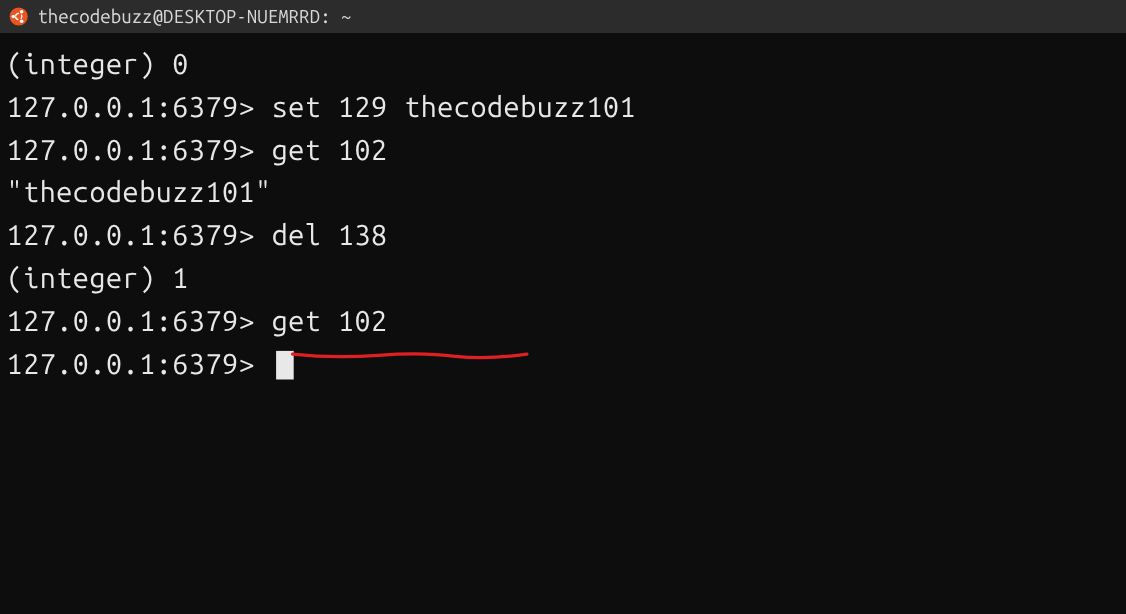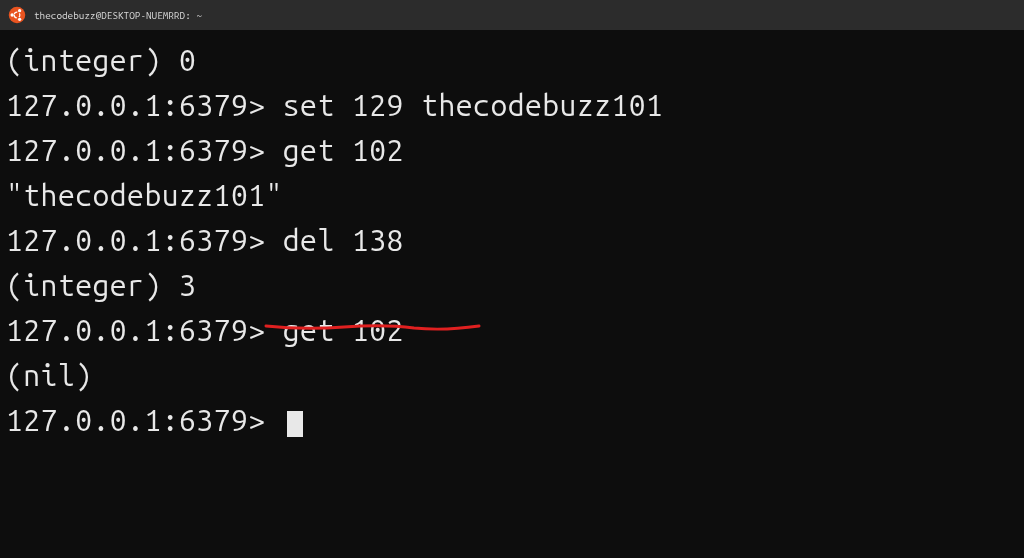--- a/index.html
+++ b/index.html
@@ -33,28 +33,28 @@
       justify-content: center;
     }
     
     .ubuntu-logo svg {
       width: 18px;
       height: 18px;
     }
     
     .title-text {
       color: #d8d8d8;
-      font-size: 10px;
+      font-size: 17px;
       font-weight: normal;
     }
     
     .terminal {
       padding: 8px 6px;
       color: #e8e8e8;
-      font-size: 30px;
+      font-size: 26px;
       line-height: 1.5;
       letter-spacing: 0.5px;
       position: relative;
     }
     
     .line {
       white-space: pre;
     }
     
     .cursor {
@@ -93,23 +93,22 @@
   </span>
   <span class="title-text">thecodebuzz@DESKTOP-NUEMRRD: ~</span>
 </div>
 
 <div class="terminal">
   <div class="line">(integer) 0</div>
   <div class="line"><span>127.0.0.1:6379&gt;</span> <span>set 129 thecodebuzz101</span></div>
   <div class="line"><span>127.0.0.1:6379&gt;</span> <span>get 102</span></div>
   <div class="line">"thecodebuzz101"</div>
   <div class="line"><span>127.0.0.1:6379&gt;</span> <span>del 138</span></div>
-  <div class="line">(integer) 3</div>
+  <div class="line">(integer) 1</div>
   <div class="line"><span>127.0.0.1:6379&gt;</span> <span>get 102</span></div>
-  <div class="line">(nil)</div>
   <div class="line"><span>127.0.0.1:6379&gt;</span> <span class="cursor"></span></div>
 
   <div class="annotation">
     <svg viewBox="0 0 220 20">
       <path d="M 2 8 Q 40 12 80 9 Q 120 6 150 10 Q 180 13 215 8" stroke="#e02020" stroke-width="3" fill="none" stroke-linecap="round"></path>
     </svg>
   </div>
 </div>
 
 </body></html>

